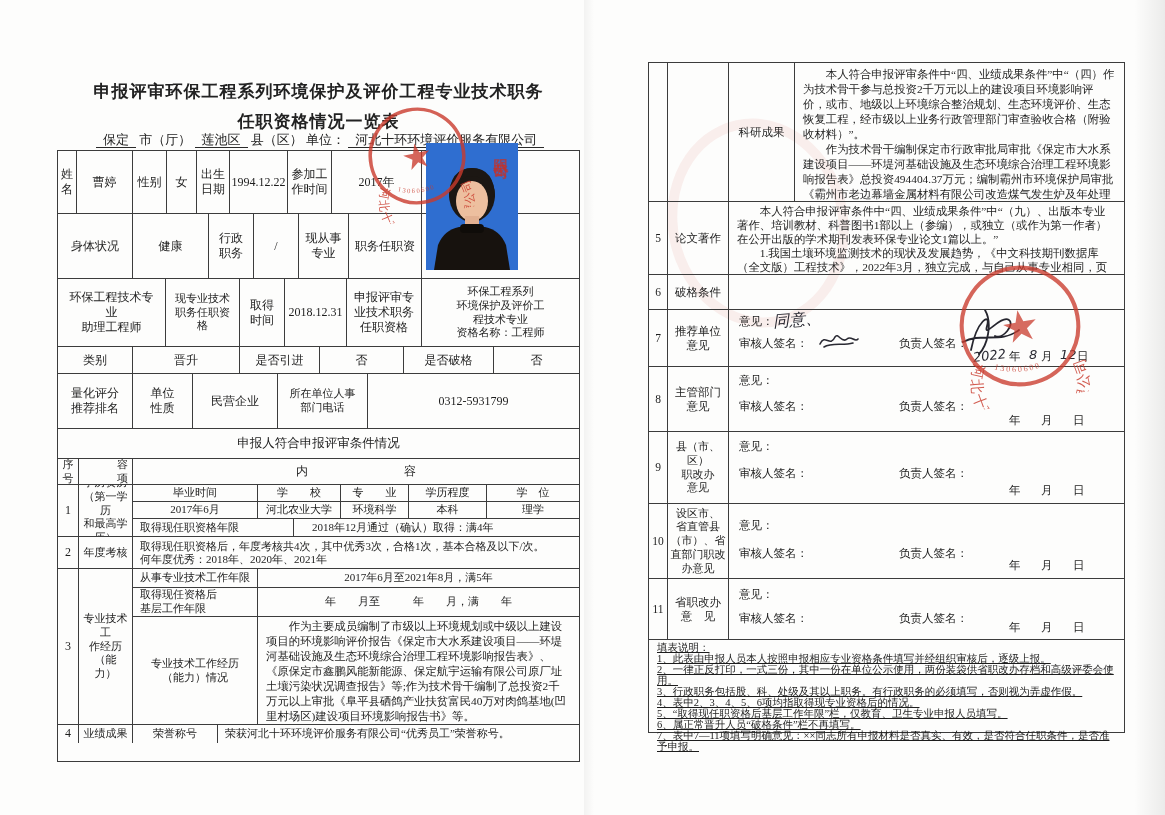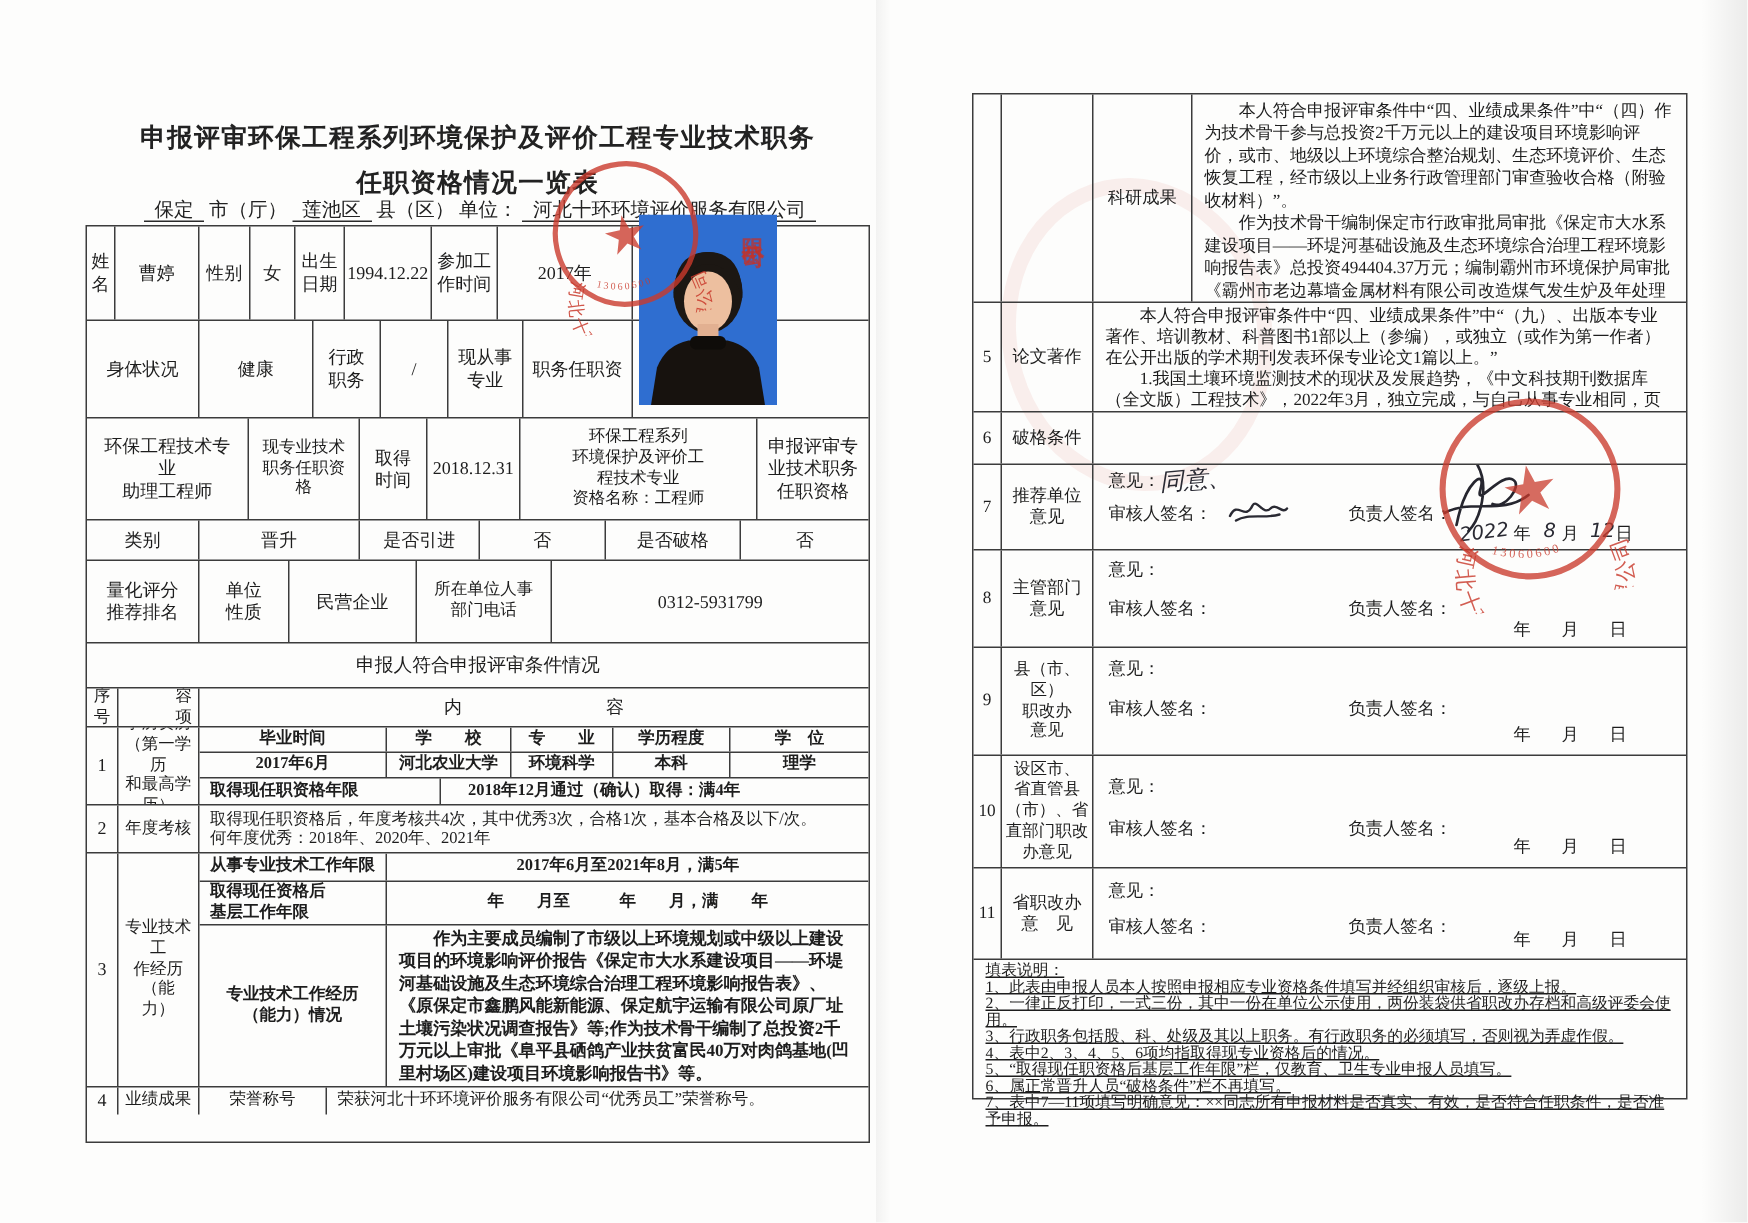--- a/index.html
+++ b/index.html
@@ -7,21 +7,21 @@
        font-family:"Liberation Serif",serif;color:#1d1d1d;overflow:hidden;}
   .abs{position:absolute;}
   
   .tbl{position:absolute;border:1.6px solid #3c3c3c;font-size:12px;box-sizing:border-box;}
   .tbl *{box-sizing:border-box;}
   .row{display:flex;}
   .row + .row{border-top:1px solid #3c3c3c;}
   .td{border-left:1px solid #3c3c3c;display:flex;align-items:center;justify-content:center;
       text-align:center;overflow:hidden;line-height:1.25;padding:1px 2px;}
   .td:first-child{border-left:none;}
-  .sub{display:flex;flex-direction:column;padding:0;align-items:stretch;justify-content:flex-start;font-weight:bold;}
+  .sub{display:flex;flex-direction:column;padding:0;align-items:stretch;justify-content:flex-start;}
   .sub .row{width:100%;}
   .pre{white-space:pre-line;}
   .ltxt{justify-content:flex-start;text-align:left;padding:2px 7px;}
   .sm{font-size:11px;}
   .para{font-size:11.4px;line-height:15px;display:block;padding:4px 8px 0 8px;text-align:left;}
   .para p{margin:0;text-indent:2em;}
   .title{position:absolute;left:57px;width:523px;text-align:center;
          font-family:"Liberation Sans",sans-serif;font-weight:bold;font-size:17px;
          letter-spacing:1px;color:#222;}
   .meta{position:absolute;font-size:13px;color:#222;}
@@ -92,26 +92,26 @@
   <div class="row" style="height:68px;">
     <div class="td pre" style="width:107px;">环保工程技术专
 业
 助理工程师</div>
     <div class="td pre sm" style="width:74px;">现专业技术
 职务任职资
 格</div>
     <div class="td pre" style="width:45px;">取得
 时间</div>
     <div class="td" style="width:62px;">2018.12.31</div>
+    <div class="td pre" style="width:75px;">申报评审专业技术职务
+任职资格</div>
     <div class="td pre sm" style="flex:1;">环保工程系列
 环境保护及评价工
 程技术专业
 资格名称：工程师</div>
-    <div class="td pre" style="width:75px;">申报评审专业技术职务
-任职资格</div>
   </div>
 
   <div class="row" style="height:27px;">
     <div class="td" style="width:74px;">类别</div>
     <div class="td" style="width:107px;">晋升</div>
     <div class="td" style="width:80px;">是否引进</div>
     <div class="td" style="width:84px;">否</div>
     <div class="td" style="width:90px;">是否破格</div>
     <div class="td" style="flex:1;">否</div>
   </div>

